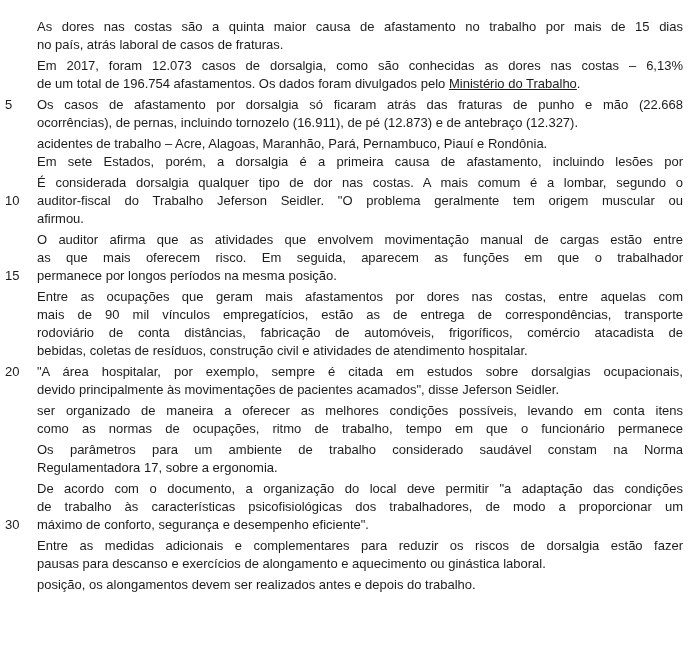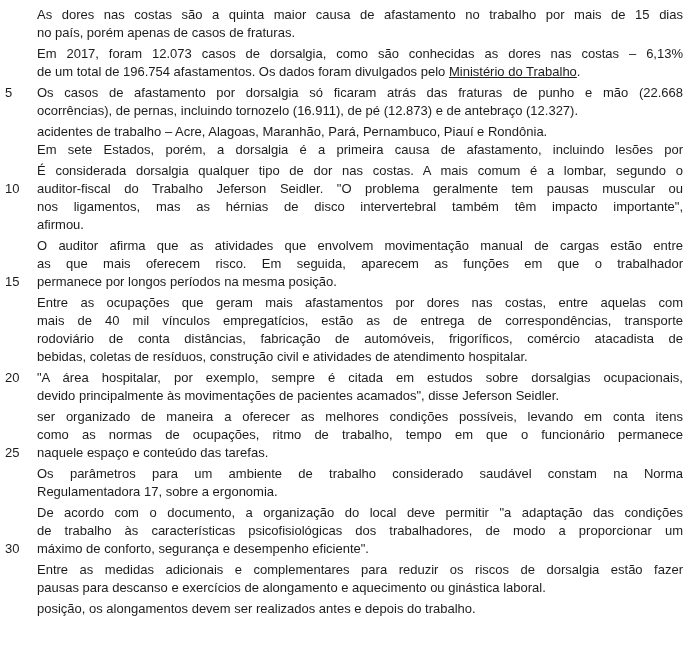--- a/index.html
+++ b/index.html
@@ -8,21 +8,21 @@
     background: #ffffff;
     width: 691px;
     height: 662px;
     overflow: hidden;
   }
   .doc {
     position: relative;
     box-sizing: border-box;
     width: 691px;
     height: 662px;
-    padding: 6px 8px 0 37px;
+    padding: 18px 8px 0 37px;
     font-family: "Liberation Sans", "DejaVu Sans", sans-serif;
     font-size: 13px;
     line-height: 18px;
     color: #1c1c1c;
   }
   .paragraph { margin: 0; }
   .paragraph + .paragraph { margin-top: 3px; }
   .line {
     position: relative;
     height: 18px;
@@ -41,59 +41,57 @@
   }
   .u { text-decoration: underline; text-align: right; }
 </style>
 </head>
 <body>
 
 <div class="doc">
   <div>
       <div class="paragraph">
         <div class="line just"><span>As dores nas costas são a quinta maior causa de afastamento no trabalho por mais de 15 dias</span></div>
-        <div class="line"><span>no país, porém apenas de casos de fraturas.</span></div>
+        <div class="line"><span>no país, atrás laboral de casos de fraturas.</span></div>
       </div>
       <div class="paragraph">
         <div class="line just"><span>Em 2017, foram 12.073 casos de dorsalgia, como são conhecidas as dores nas costas – 6,13%</span></div>
         <div class="line"><span>de um total de 196.754 afastamentos. Os dados foram divulgados pelo </span><span class="u">Ministério do Trabalho</span><span>.</span></div>
       </div>
       <div class="paragraph">
         <div class="line just"><span class="lineno">5</span><span>Os casos de afastamento por dorsalgia só ficaram atrás das fraturas de punho e mão (22.668</span></div>
         <div class="line"><span>ocorrências), de pernas, incluindo tornozelo (16.911), de pé (12.873) e de antebraço (12.327).</span></div>
       </div>
       <div class="paragraph">
         <div class="line"><span>acidentes de trabalho – Acre, Alagoas, Maranhão, Pará, Pernambuco, Piauí e Rondônia.</span></div>
         <div class="line just"><span>Em sete Estados, porém, a dorsalgia é a primeira causa de afastamento, incluindo lesões por</span></div>
       </div>
       <div class="paragraph">
         <div class="line just"><span>É considerada dorsalgia qualquer tipo de dor nas costas. A mais comum é a lombar, segundo o</span></div>
-        <div class="line just"><span class="lineno">10</span><span>auditor-fiscal do Trabalho Jeferson Seidler. "O problema geralmente tem pausas muscular ou</span></div>
-        <div class="line just"><span>nos ligamentos, mas as hérnias de disco intervertebral também têm impacto importante",</span></div>
+        <div class="line just"><span class="lineno">10</span><span>auditor-fiscal do Trabalho Jeferson Seidler. "O problema geralmente tem origem muscular ou</span></div>
         <div class="line"><span>afirmou.</span></div>
       </div>
       <div class="paragraph">
         <div class="line just"><span>O auditor afirma que as atividades que envolvem movimentação manual de cargas estão entre</span></div>
         <div class="line just"><span>as que mais oferecem risco. Em seguida, aparecem as funções em que o trabalhador</span></div>
         <div class="line"><span class="lineno">15</span><span>permanece por longos períodos na mesma posição.</span></div>
       </div>
       <div class="paragraph">
         <div class="line just"><span>Entre as ocupações que geram mais afastamentos por dores nas costas, entre aquelas com</span></div>
-        <div class="line just"><span>mais de 40 mil vínculos empregatícios, estão as de entrega de correspondências, transporte</span></div>
+        <div class="line just"><span>mais de 90 mil vínculos empregatícios, estão as de entrega de correspondências, transporte</span></div>
         <div class="line just"><span>rodoviário de conta distâncias, fabricação de automóveis, frigoríficos, comércio atacadista de</span></div>
         <div class="line"><span>bebidas, coletas de resíduos, construção civil e atividades de atendimento hospitalar.</span></div>
       </div>
       <div class="paragraph">
         <div class="line just"><span class="lineno">20</span><span>"A área hospitalar, por exemplo, sempre é citada em estudos sobre dorsalgias ocupacionais,</span></div>
         <div class="line"><span>devido principalmente às movimentações de pacientes acamados", disse Jeferson Seidler.</span></div>
       </div>
       <div class="paragraph">
         <div class="line just"><span>ser organizado de maneira a oferecer as melhores condições possíveis, levando em conta itens</span></div>
         <div class="line just"><span>como as normas de ocupações, ritmo de trabalho, tempo em que o funcionário permanece</span></div>
-        <div class="line"><span class="lineno">25</span><span>naquele espaço e conteúdo das tarefas.</span></div>
       </div>
       <div class="paragraph">
         <div class="line just"><span>Os parâmetros para um ambiente de trabalho considerado saudável constam na Norma</span></div>
         <div class="line"><span>Regulamentadora 17, sobre a ergonomia.</span></div>
       </div>
       <div class="paragraph">
         <div class="line just"><span>De acordo com o documento, a organização do local deve permitir "a adaptação das condições</span></div>
         <div class="line just"><span>de trabalho às características psicofisiológicas dos trabalhadores, de modo a proporcionar um</span></div>
         <div class="line"><span class="lineno">30</span><span>máximo de conforto, segurança e desempenho eficiente".</span></div>
       </div>

